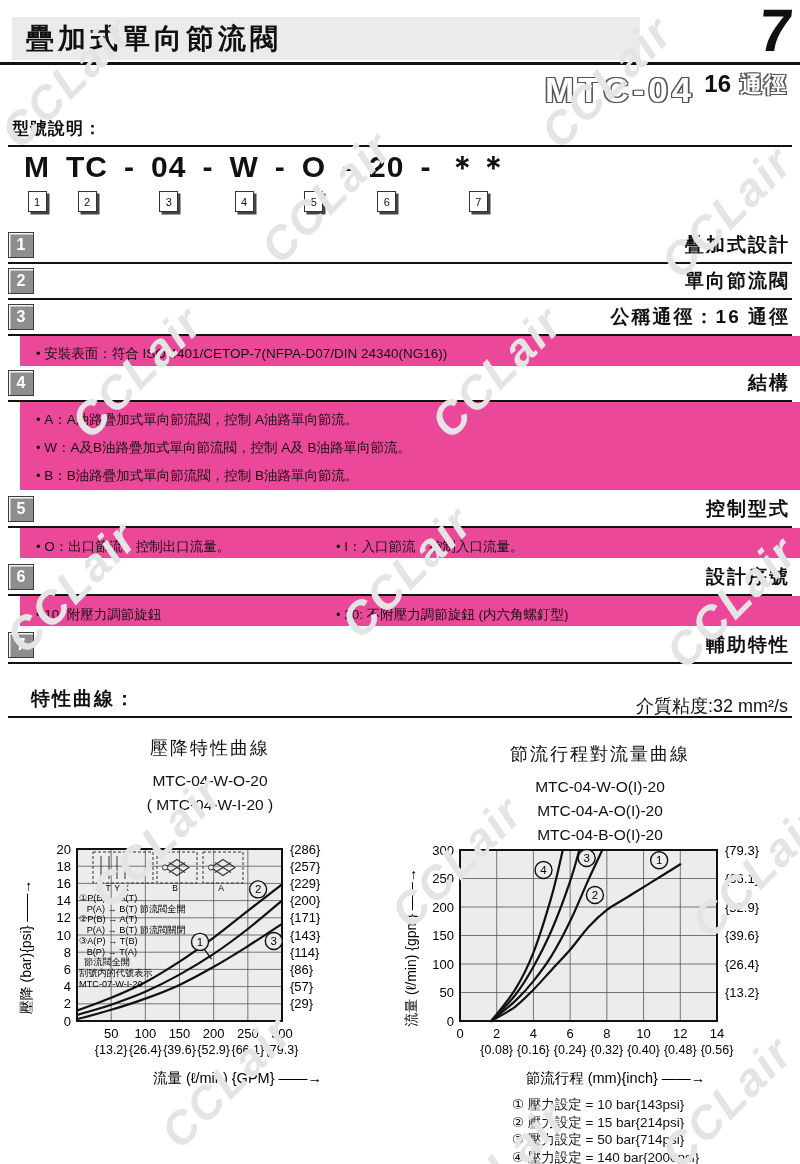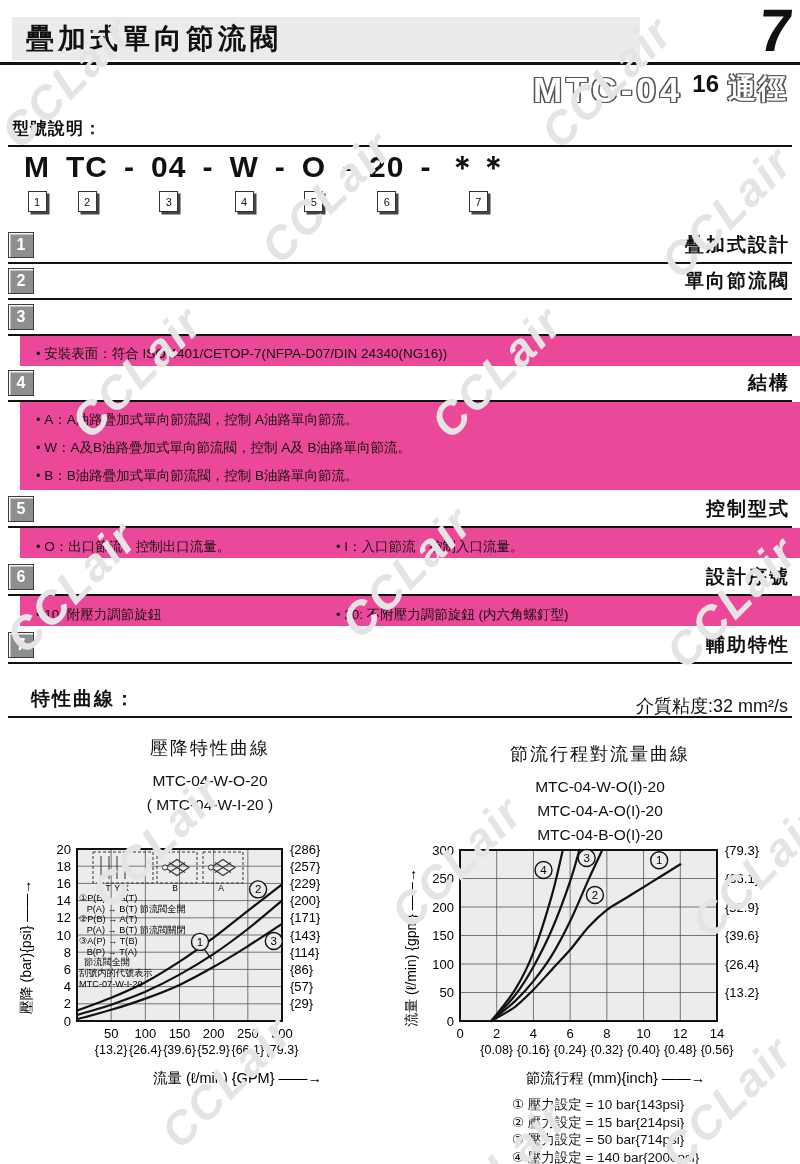--- a/index.html
+++ b/index.html
@@ -15,21 +15,21 @@
   .logo{position:absolute;right:8px;top:3px;display:flex;align-items:flex-start;}
   .logo-seven{font-size:60px;font-weight:900;line-height:56px;transform:skewX(-6deg);}
   .logo-right{display:flex;flex-direction:column;align-items:flex-start;margin-left:2px;margin-top:6px;}
   .logo-name{font-size:27px;font-weight:900;letter-spacing:3px;line-height:26px;}
   .logo-sub{font-size:12px;font-weight:bold;border:2px solid #111;padding:0 5px;margin-top:2px;letter-spacing:1px;}
   .top-rule{position:absolute;left:0;top:62px;width:800px;height:3px;background:#111;}
   .model-line{position:absolute;right:12px;top:70px;display:flex;align-items:flex-start;gap:9px;}
   .outline-txt{color:#fff;text-shadow:-1.4px -1.4px 0 #555,1.4px -1.4px 0 #555,-1.4px 1.4px 0 #555,1.4px 1.4px 0 #555;}
   .model-code-outline{font-size:35px;font-weight:bold;letter-spacing:4px;}
   .model-size{font-size:24px;font-weight:bold;}
-  .model-size-unit{font-size:28px;font-weight:bold;letter-spacing:2px;}
+  .model-size-unit{font-size:22px;font-weight:bold;letter-spacing:2px;}
   .model-desc-label{position:absolute;left:12px;top:117px;font-size:17px;font-weight:bold;letter-spacing:1px;}
   .rule{position:absolute;left:8px;width:784px;height:2px;background:#111;}
   
   .code-row{position:absolute;left:24px;top:150px;display:flex;align-items:flex-start;}
   .code-part{display:flex;flex-direction:column;align-items:center;margin-right:16px;}
   .code-text{font-size:30px;font-weight:bold;line-height:34px;letter-spacing:1px;}
   .code-box{margin-top:7px;width:17px;height:19px;border:1px solid #333;box-shadow:2.5px 2.5px 0 #444;
         background:#fff;font-size:11px;display:flex;align-items:center;justify-content:center;}
   
   .section-header{position:absolute;left:8px;width:784px;height:32px;border-bottom:2px solid #111;}
@@ -147,20 +147,21 @@
       <div class="section-header" style="top: 230px;">
         <div class="sec-badge">1</div>
         <div class="sec-title">疊加式設計</div>
       </div>
       <div class="section-header" style="top: 266px;">
         <div class="sec-badge">2</div>
         <div class="sec-title">單向節流閥</div>
       </div>
       <div class="section-header" style="top: 302px;">
         <div class="sec-badge">3</div>
+        <div class="sec-title">公稱通徑：16 通徑</div>
       </div>
       <div class="band" style="top: 336px; height: 30px;">
         <div class="band-inner">
           <div class="bullet">安裝表面：符合 ISO 4401/CETOP-7(NFPA-D07/DIN 24340(NG16))</div>
         </div>
       </div>
       <div class="section-header" style="top: 368px;">
         <div class="sec-badge">4</div>
         <div class="sec-title">結構</div>
       </div>

